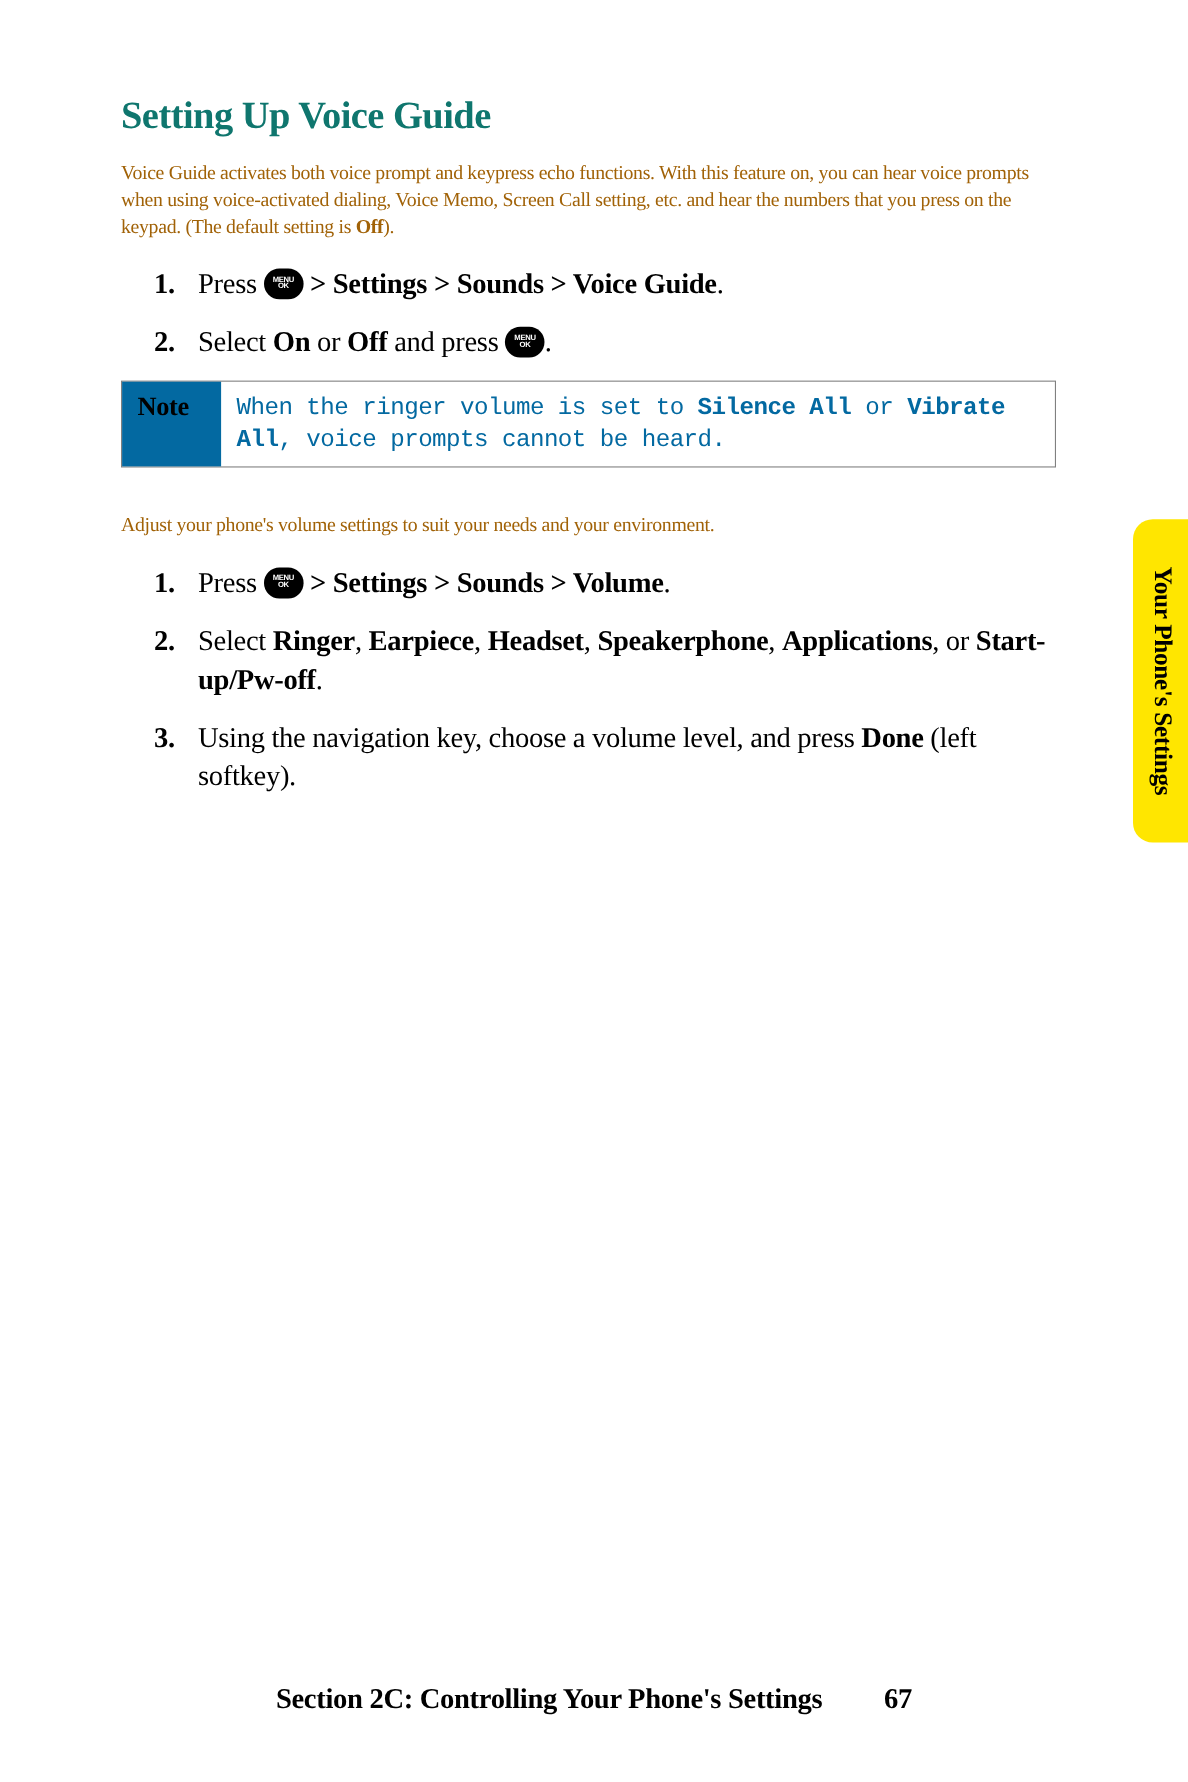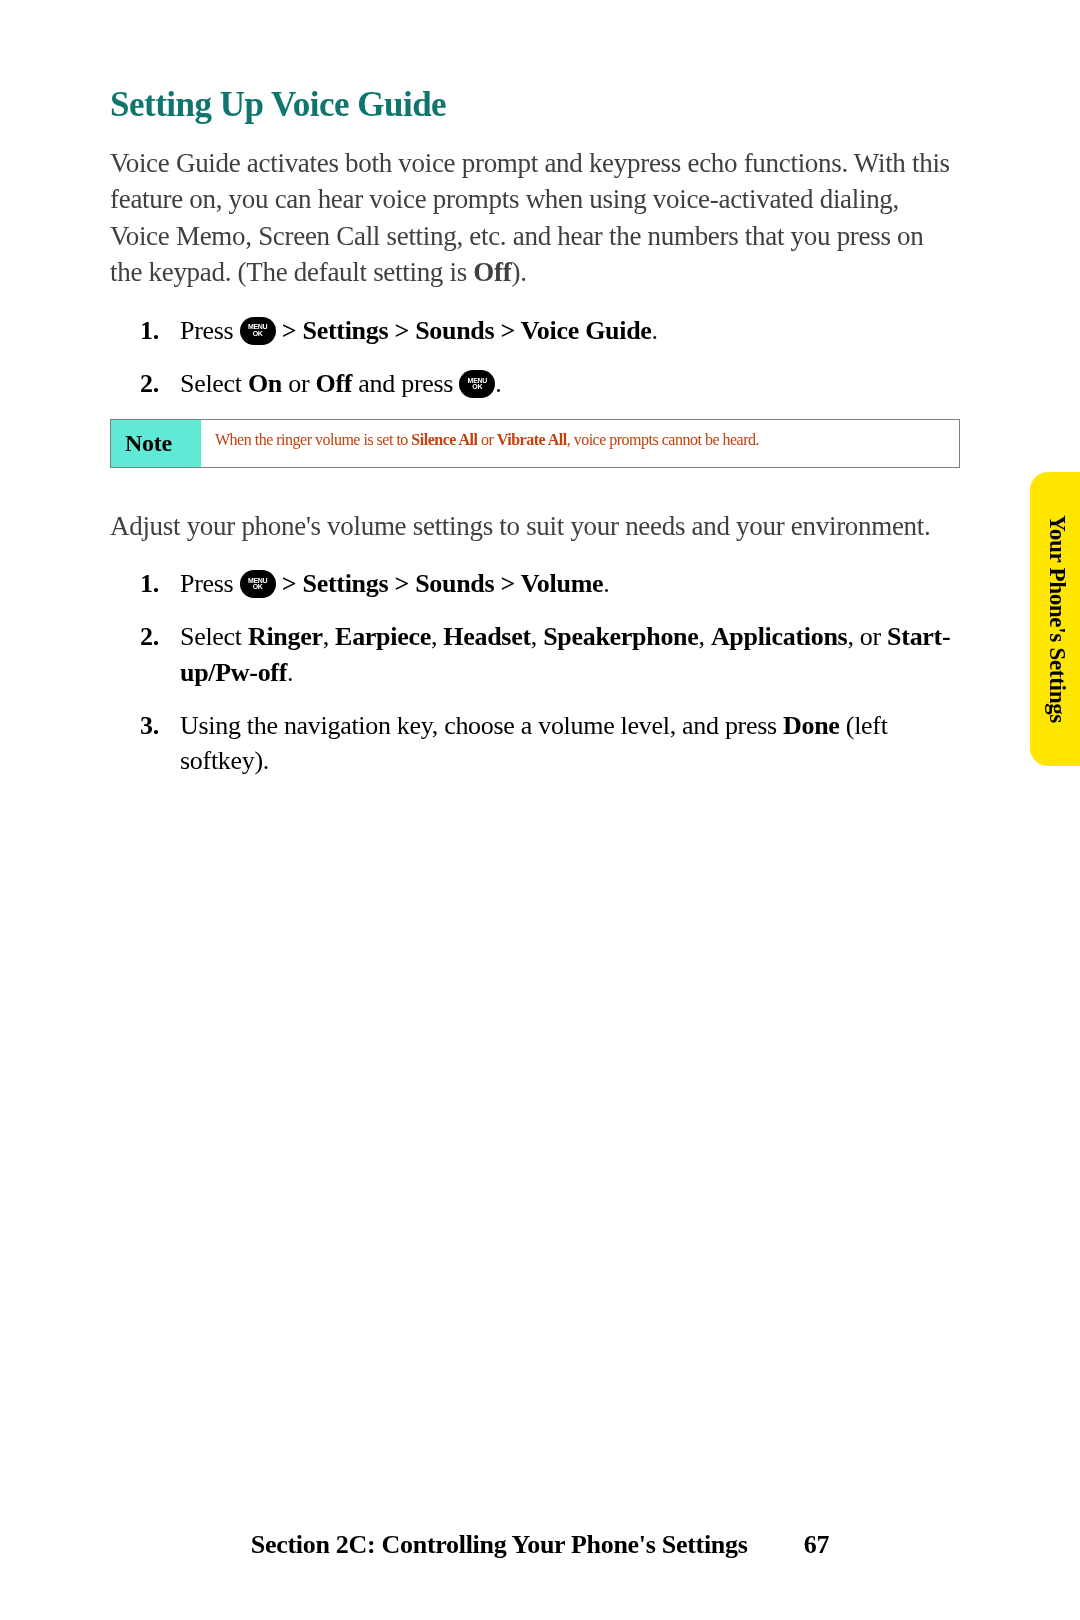--- a/index.html
+++ b/index.html
@@ -21,25 +21,25 @@
       height: 100%;
     }
     h2 {
       font-size: 35px;
       font-weight: bold;
       letter-spacing: -0.5px;
       margin-bottom: 20px;
       color: #0f766e;
     }
     .intro {
-      font-size: 27px;
+      font-size: 18px;
       line-height: 1.35;
       letter-spacing: -0.3px;
       margin-bottom: 22px;
-      color: #404040;
+      color: #a16207;
     }
     .intro b {
       font-weight: bold;
     }
     ol {
       list-style: none;
       counter-reset: step;
       margin-bottom: 16px;
     }
     ol li {
@@ -78,34 +78,35 @@
       text-align: center;
       font-family: Arial, sans-serif;
     }
     .callout-box {
       display: flex;
       border: 1px solid #808080;
       margin-top: 16px;
       margin-bottom: 40px;
     }
     .callout-label {
-      background: #5eead4;
+      background: #0369a1;
       font-weight: bold;
       font-size: 24px;
       padding: 10px 14px;
       letter-spacing: -0.3px;
       flex-shrink: 0;
       width: 90px;
     }
     .callout-content {
-      font-size: 16px;
+      font-size: 22px;
       line-height: 1.3;
       letter-spacing: -0.5px;
       padding: 10px 14px;
-      color: #c2410c;
+      color: #0369a1;
+      font-family: Liberation Mono, monospace;
     }
     .callout-content b {
       font-weight: bold;
     }
     .side-tab {
       position: absolute;
       right: 0;
       top: 472px;
       background: #ffe600;
       border-radius: 18px 0 0 18px;

